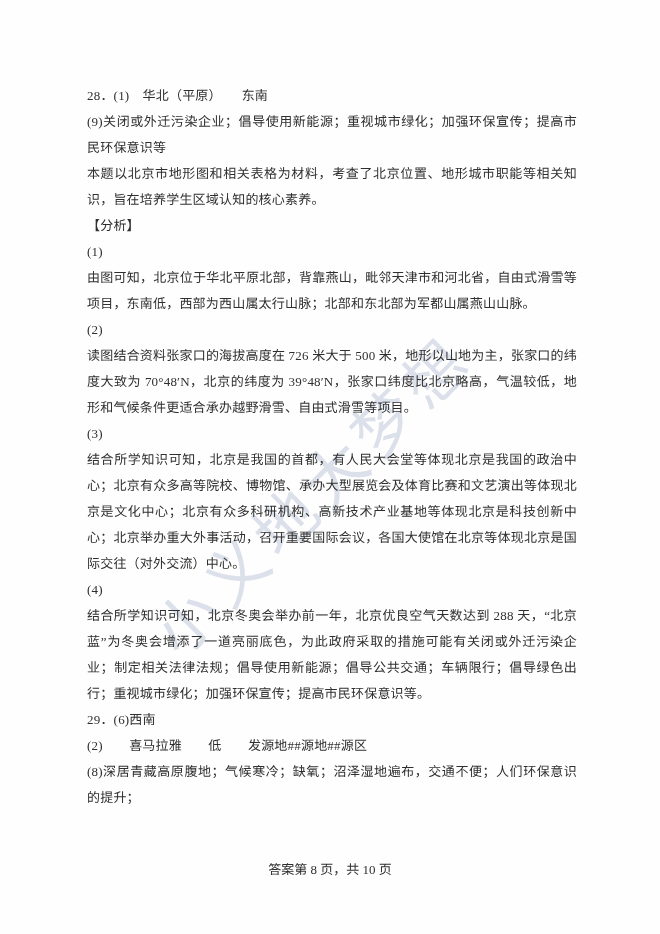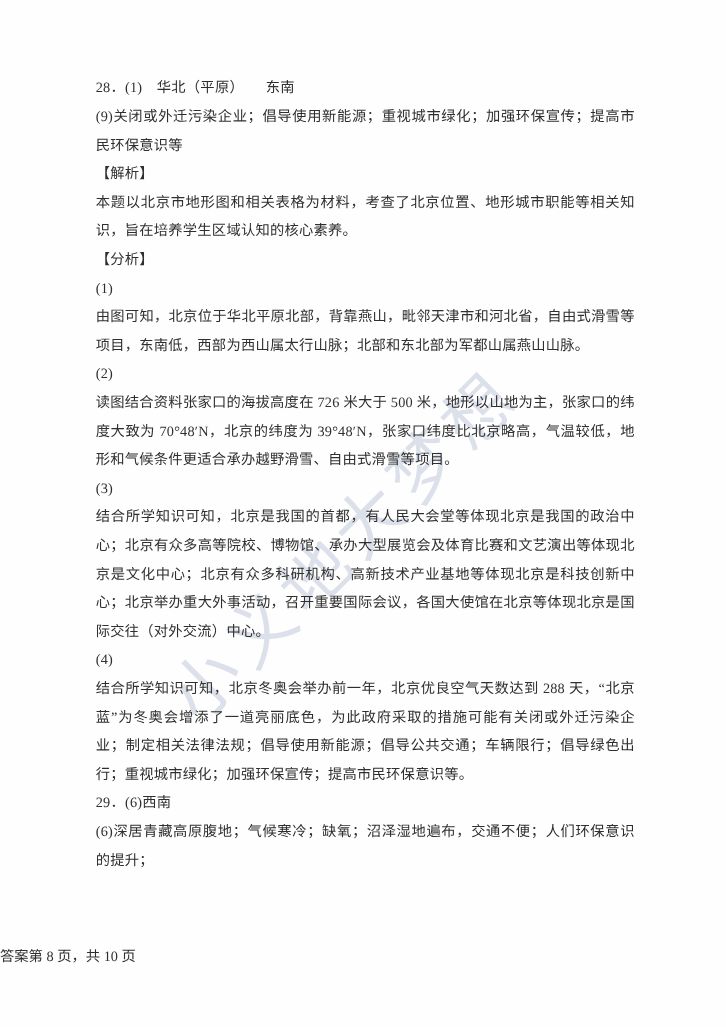--- a/index.html
+++ b/index.html
@@ -12,21 +12,21 @@
     width: 660px;
     height: 934px;
     background: #fefefe;
     overflow: hidden;
     font-family: "Liberation Serif", "DejaVu Serif", serif;
     color: #2f2f2f;
   }
   .content {
     position: absolute;
     left: 87px;
-    top: 67px;
+    top: 83px;
     width: 490px;
     font-size: 13px;
     line-height: 26px;
     text-align: justify;
     text-justify: inter-ideograph;
     letter-spacing: 0.2px;
   }
   .content p {
     margin: 0;
     padding: 0;
@@ -42,45 +42,46 @@
     color: rgba(128, 148, 182, 0.28);
     pointer-events: none;
     user-select: none;
     font-family: "Liberation Serif", "DejaVu Serif", serif;
   }
   .footer {
     position: absolute;
     left: 0;
     top: 860px;
     width: 100%;
+    text-align: center;
     font-size: 13px;
     line-height: 20px;
     color: #2f2f2f;
   }
 </style>
 </head>
 <body>
 
 <div class="page">
 
   <div class="watermark">小义地大梦想</div>
 
   <div class="content">
     <p>28．(1)　华北（平原）　　东南</p>
     <p>(9)关闭或外迁污染企业；倡导使用新能源；重视城市绿化；加强环保宣传；提高市民环保意识等</p>
-    <p>【解析】</p>
     <p>本题以北京市地形图和相关表格为材料，考查了北京位置、地形城市职能等相关知识，旨在培养学生区域认知的核心素养。</p>
     <p>【分析】</p>
     <p>(1)</p>
     <p>由图可知，北京位于华北平原北部，背靠燕山，毗邻天津市和河北省，自由式滑雪等项目，东南低，西部为西山属太行山脉；北部和东北部为军都山属燕山山脉。</p>
     <p>(2)</p>
     <p>读图结合资料张家口的海拔高度在 726 米大于 500 米，地形以山地为主，张家口的纬度大致为 70°48′N，北京的纬度为 39°48′N，张家口纬度比北京略高，气温较低，地形和气候条件更适合承办越野滑雪、自由式滑雪等项目。</p>
     <p>(3)</p>
     <p>结合所学知识可知，北京是我国的首都，有人民大会堂等体现北京是我国的政治中心；北京有众多高等院校、博物馆、承办大型展览会及体育比赛和文艺演出等体现北京是文化中心；北京有众多科研机构、高新技术产业基地等体现北京是科技创新中心；北京举办重大外事活动，召开重要国际会议，各国大使馆在北京等体现北京是国际交往（对外交流）中心。</p>
     <p>(4)</p>
     <p>结合所学知识可知，北京冬奥会举办前一年，北京优良空气天数达到 288 天，“北京蓝”为冬奥会增添了一道亮丽底色，为此政府采取的措施可能有关闭或外迁污染企业；制定相关法律法规；倡导使用新能源；倡导公共交通；车辆限行；倡导绿色出行；重视城市绿化；加强环保宣传；提高市民环保意识等。</p>
     <p>29．(6)西南</p>
-    <p>(6)深居青藏高原腹地；气候寒冷；缺氧；沼泽湿地遍布，交通不便；人们环保意识的提升；</p>
+    <p>(2)　　喜马拉雅　　低　　发源地##源地##源区</p>
+    <p>(8)深居青藏高原腹地；气候寒冷；缺氧；沼泽湿地遍布，交通不便；人们环保意识的提升；</p>
   </div>
 
   <div class="footer">答案第 8 页，共 10 页</div>
 
 </div>
 
 </body></html>

